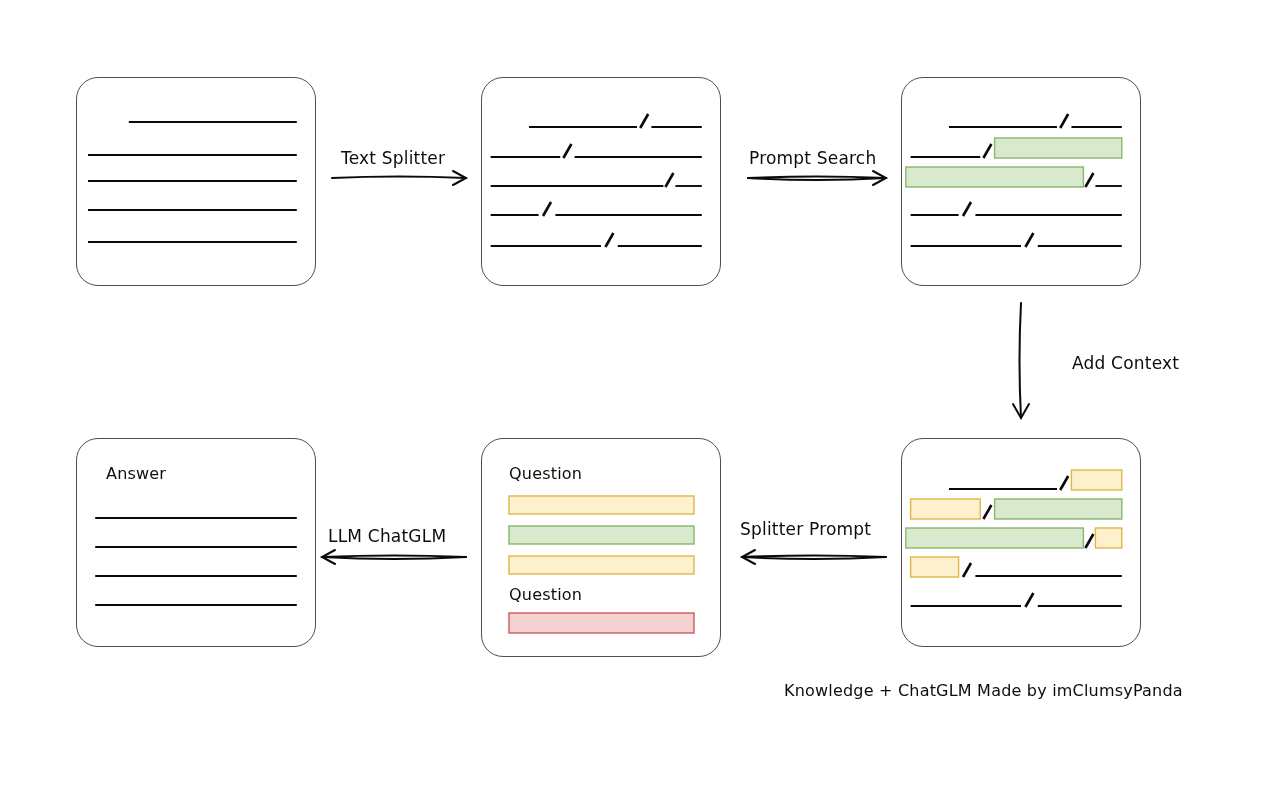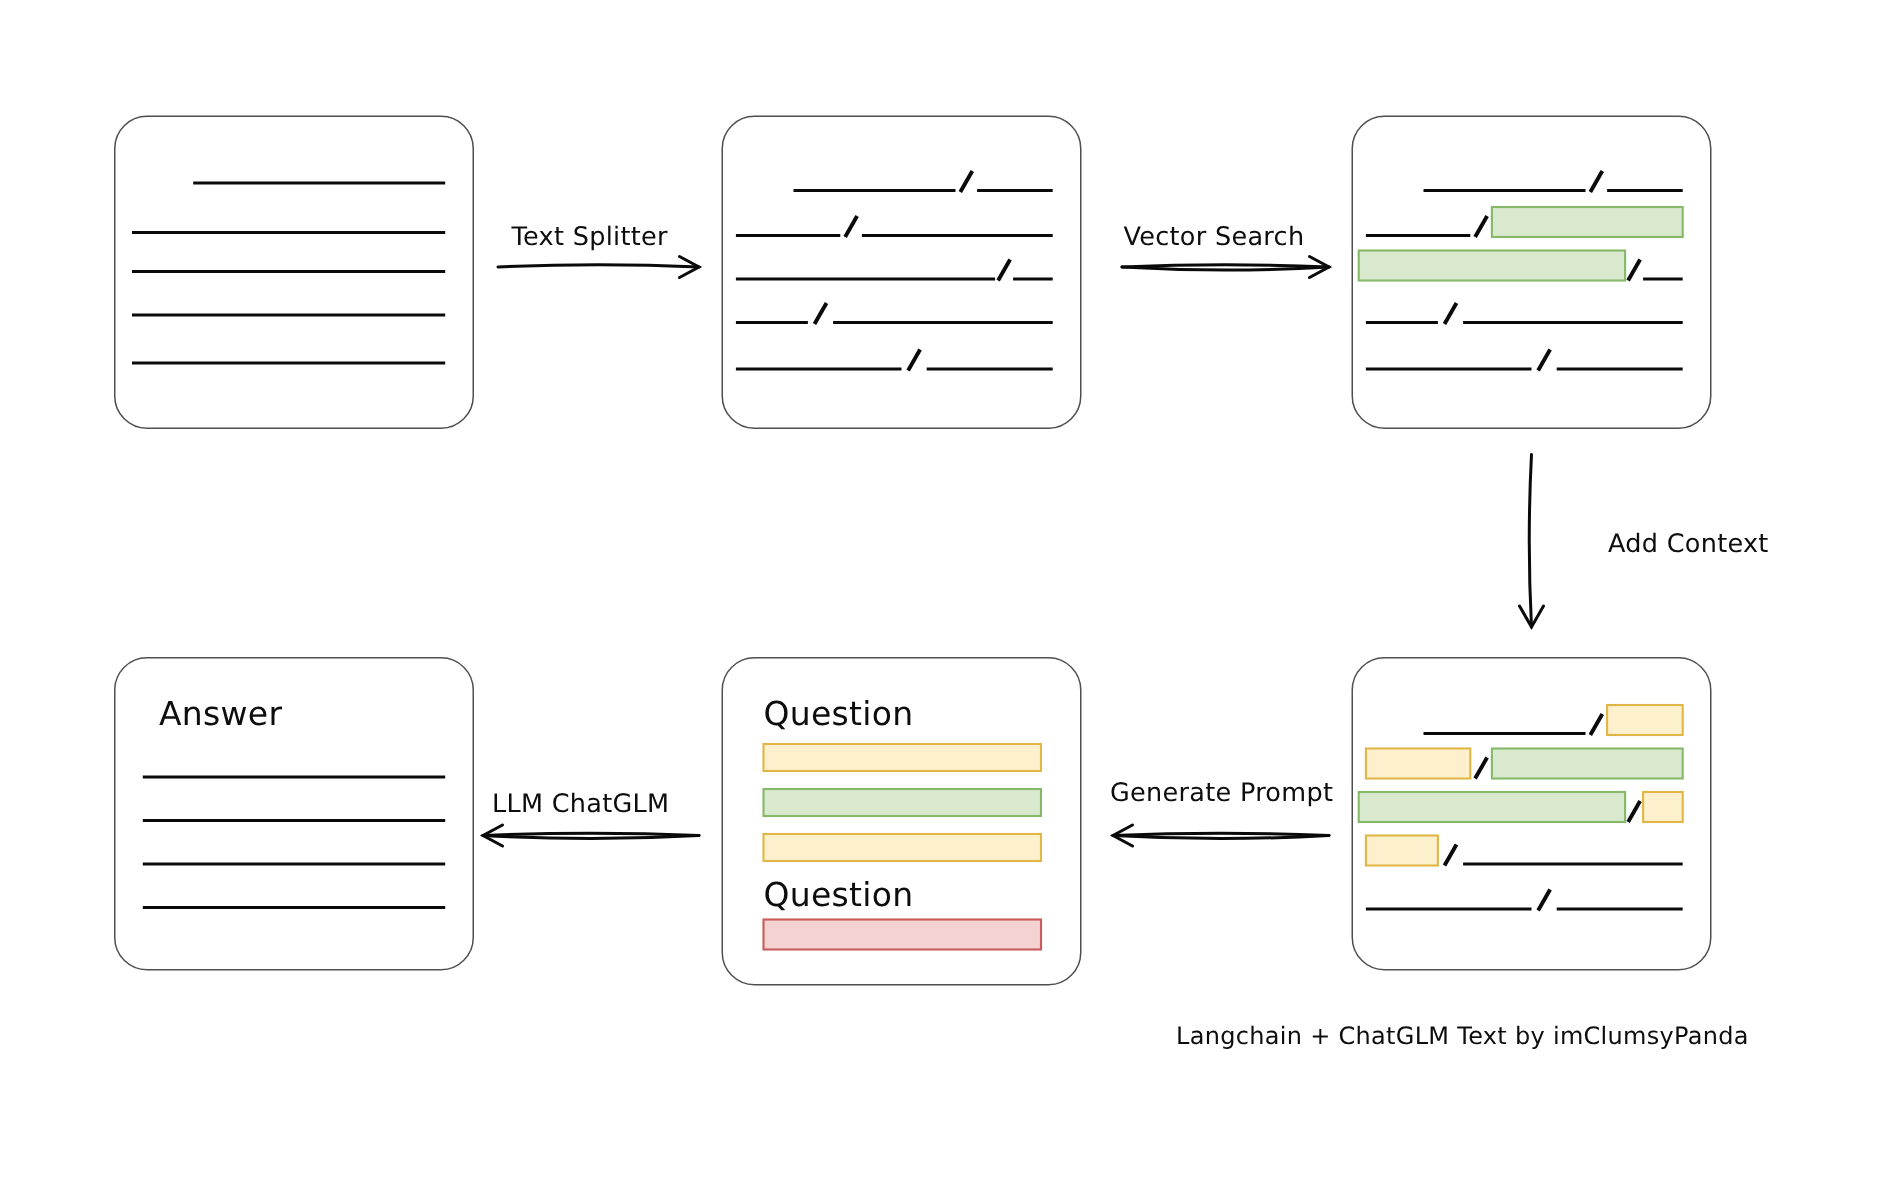--- a/index.html
+++ b/index.html
@@ -24,21 +24,21 @@
   .node {
     position: absolute;
     box-sizing: border-box;
     border: 1.6px solid #4f4f4f;
     border-radius: 22px;
     background: #ffffff;
   }
   .node-label {
     position: absolute;
     font-family: "DejaVu Sans", sans-serif;
-    font-size: 22px;
+    font-size: 16px;
     letter-spacing: 0.2px;
     color: #0d0d0d;
     white-space: nowrap;
   }
   .edge-label {
     position: absolute;
     font-family: "DejaVu Sans", sans-serif;
     font-size: 17px;
     letter-spacing: 0.2px;
     color: #0d0d0d;
@@ -108,29 +108,29 @@
   <div class="node" style="left:901px; top:438px; width:240px; height:209px;"></div>
 
   <div class="node-label" style="left:106px; top:464px;">Answer</div>
 
   <div class="node-label" style="left:509px; top:464px;">Question</div>
 
   <div class="node-label" style="left:509px; top:585px;">Question</div>
 
   <div class="edge-label" style="left:341px; top:148px;">Text Splitter</div>
 
-  <div class="edge-label" style="left:749px; top:148px;">Vector Search</div>
+  <div class="edge-label" style="left:749px; top:148px;">Prompt Search</div>
 
   <div class="edge-label" style="left:1036px; top:353px;margin-left:36px;">Add Context</div>
 
-  <div class="edge-label" style="left:740px; top:519px;">Generate Prompt</div>
+  <div class="edge-label" style="left:740px; top:519px;">Splitter Prompt</div>
 
   <div class="edge-label" style="left:328px; top:526px;">LLM ChatGLM</div>
 
-  <div class="caption" style="left:784px; top:681px;">Langchain + ChatGLM Text by imClumsyPanda</div>
+  <div class="caption" style="left:784px; top:681px;">Knowledge + ChatGLM Made by imClumsyPanda</div>
 
   <svg class="layer" viewBox="0 0 1262 792" xmlns="http://www.w3.org/2000/svg">
     <g id="doc-content">
         <line x1="128.8" y1="122.0" x2="296.8" y2="122.0" class="seg-line"></line>
         <line x1="88.0" y1="155.0" x2="296.8" y2="155.0" class="seg-line"></line>
         <line x1="88.0" y1="181.0" x2="296.8" y2="181.0" class="seg-line"></line>
         <line x1="88.0" y1="210.0" x2="296.8" y2="210.0" class="seg-line"></line>
         <line x1="88.0" y1="242.0" x2="296.8" y2="242.0" class="seg-line"></line>
         <line x1="529.0" y1="127.0" x2="637.0" y2="127.0" class="seg-line"></line>
         <line x1="648.2" y1="114.0" x2="640.2" y2="128.0" class="slash"></line>

